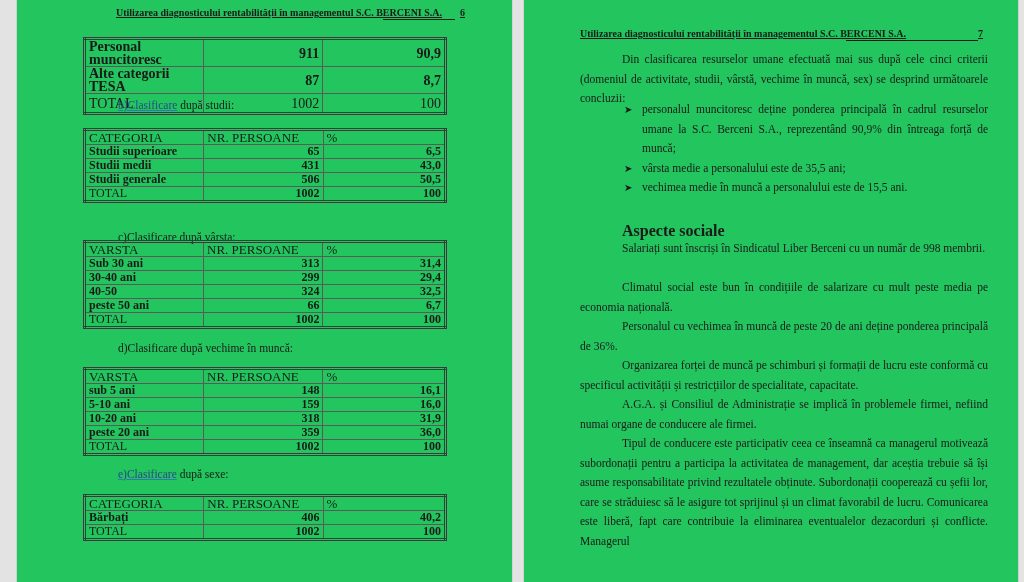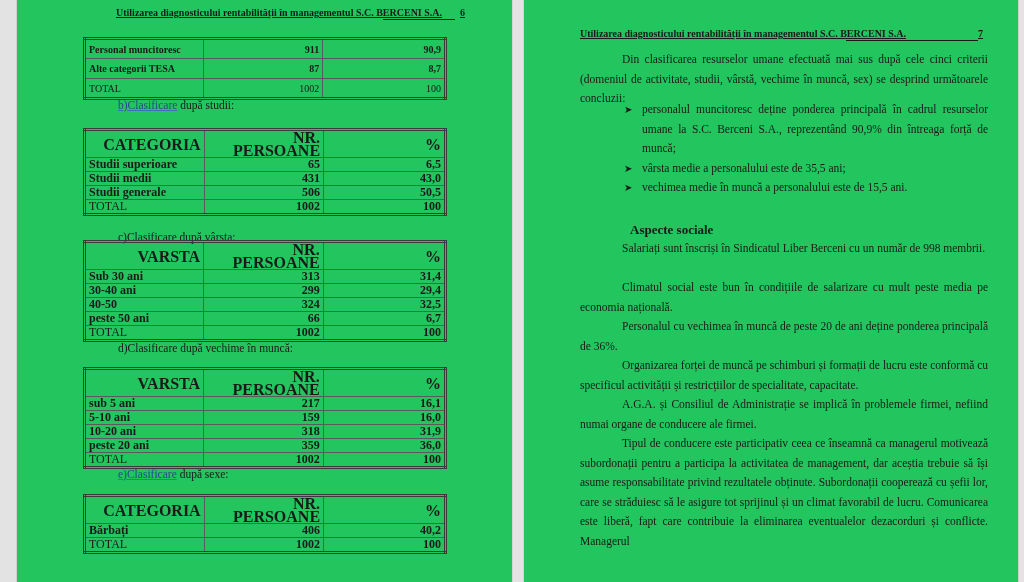--- a/index.html
+++ b/index.html
@@ -13,38 +13,38 @@
   .edge-left { position: absolute; top: 0; left: 16px; width: 1px; height: 582px; background: #cfcfcf; }
   .edge-right { position: absolute; top: 0; left: 1018px; width: 1px; height: 582px; background: #cfcfcf; }
 
   .running-header { position: absolute; top: 7px; font-size: 10px; font-weight: bold; text-decoration: underline; white-space: nowrap; }
   .running-header .hdr-line { position: absolute; top: 12px; height: 1px; background: #1a1a1a; }
   .page-num { position: absolute; top: 7px; font-size: 10px; font-weight: bold; text-decoration: underline; }
 
   
   table.data { position: absolute; border-collapse: collapse; border: 3px double #3a3a3a; font-size: 12px; }
   table.data td, table.data th { border: 1px solid #5a5a5a; padding: 0 3px; line-height: 13px; height: 14px; }
-  table.data th { font-weight: bold; text-align: right; font-size: 16px; }
+  table.data th { font-weight: normal; text-align: left; font-size: 13px; }
   table.data td.lbl { font-weight: bold; text-align: left; }
   table.data td.num { font-weight: bold; text-align: right; }
   table.data tr.total td { font-weight: normal; margin-top: 8px; }
   table.data tr.total td.num { font-weight: bold; }
-  table.data.t1 td { height: 20px; font-size: 10px; }
+  table.data.t1 td { height: 20px; font-size: 14px; }
   table.data.t1 tr.total td { font-weight: normal; }
 
   .caption { position: absolute; font-size: 11.5px; white-space: nowrap; }
   .caption .spell { text-decoration: underline; text-decoration-color: #3b6fc2; color: #2a4a8a; }
 
   
   .para { position: absolute; left: 56px; width: 408px; font-size: 11.5px; line-height: 19.5px; text-align: justify; }
   .indent { text-indent: 42px; }
   .bullets { position: absolute; left: 118px; width: 346px; font-size: 11.5px; line-height: 19.5px; list-style: none; }
   .bullets li { position: relative; padding-left: 0; text-align: justify; }
   .bullets li .arrow { position: absolute; left: -18px; top: 0; font-size: 10px; }
-  .section-title { position: absolute; left: 106px; font-size: 13px; font-weight: bold; }
+  .section-title { position: absolute; left: 98px; font-size: 16px; font-weight: bold; }
 </style>
 </head>
 <body>
 
 <div class="edge-left"></div>
 <div class="gutter"></div>
 <div class="edge-right"></div>
 
 <div class="page" id="page-left">
   <div class="running-header" style="left:99px;">Utilizarea diagnosticului rentabilității în managementul S.C. BERCENI S.A.</div>
@@ -168,21 +168,21 @@
         <col style="width:124px">
       </colgroup>
     <tbody>
         <tr>
       <th>VARSTA</th>
       <th>NR. PERSOANE</th>
       <th>%</th>
     </tr>
     <tr>
       <td class="lbl">sub 5 ani</td>
-      <td class="num">217</td>
+      <td class="num">148</td>
       <td class="num">16,1</td>
     </tr>
     <tr>
       <td class="lbl">5-10 ani</td>
       <td class="num">159</td>
       <td class="num">16,0</td>
     </tr>
     <tr>
       <td class="lbl">10-20 ani</td>
       <td class="num">318</td>

